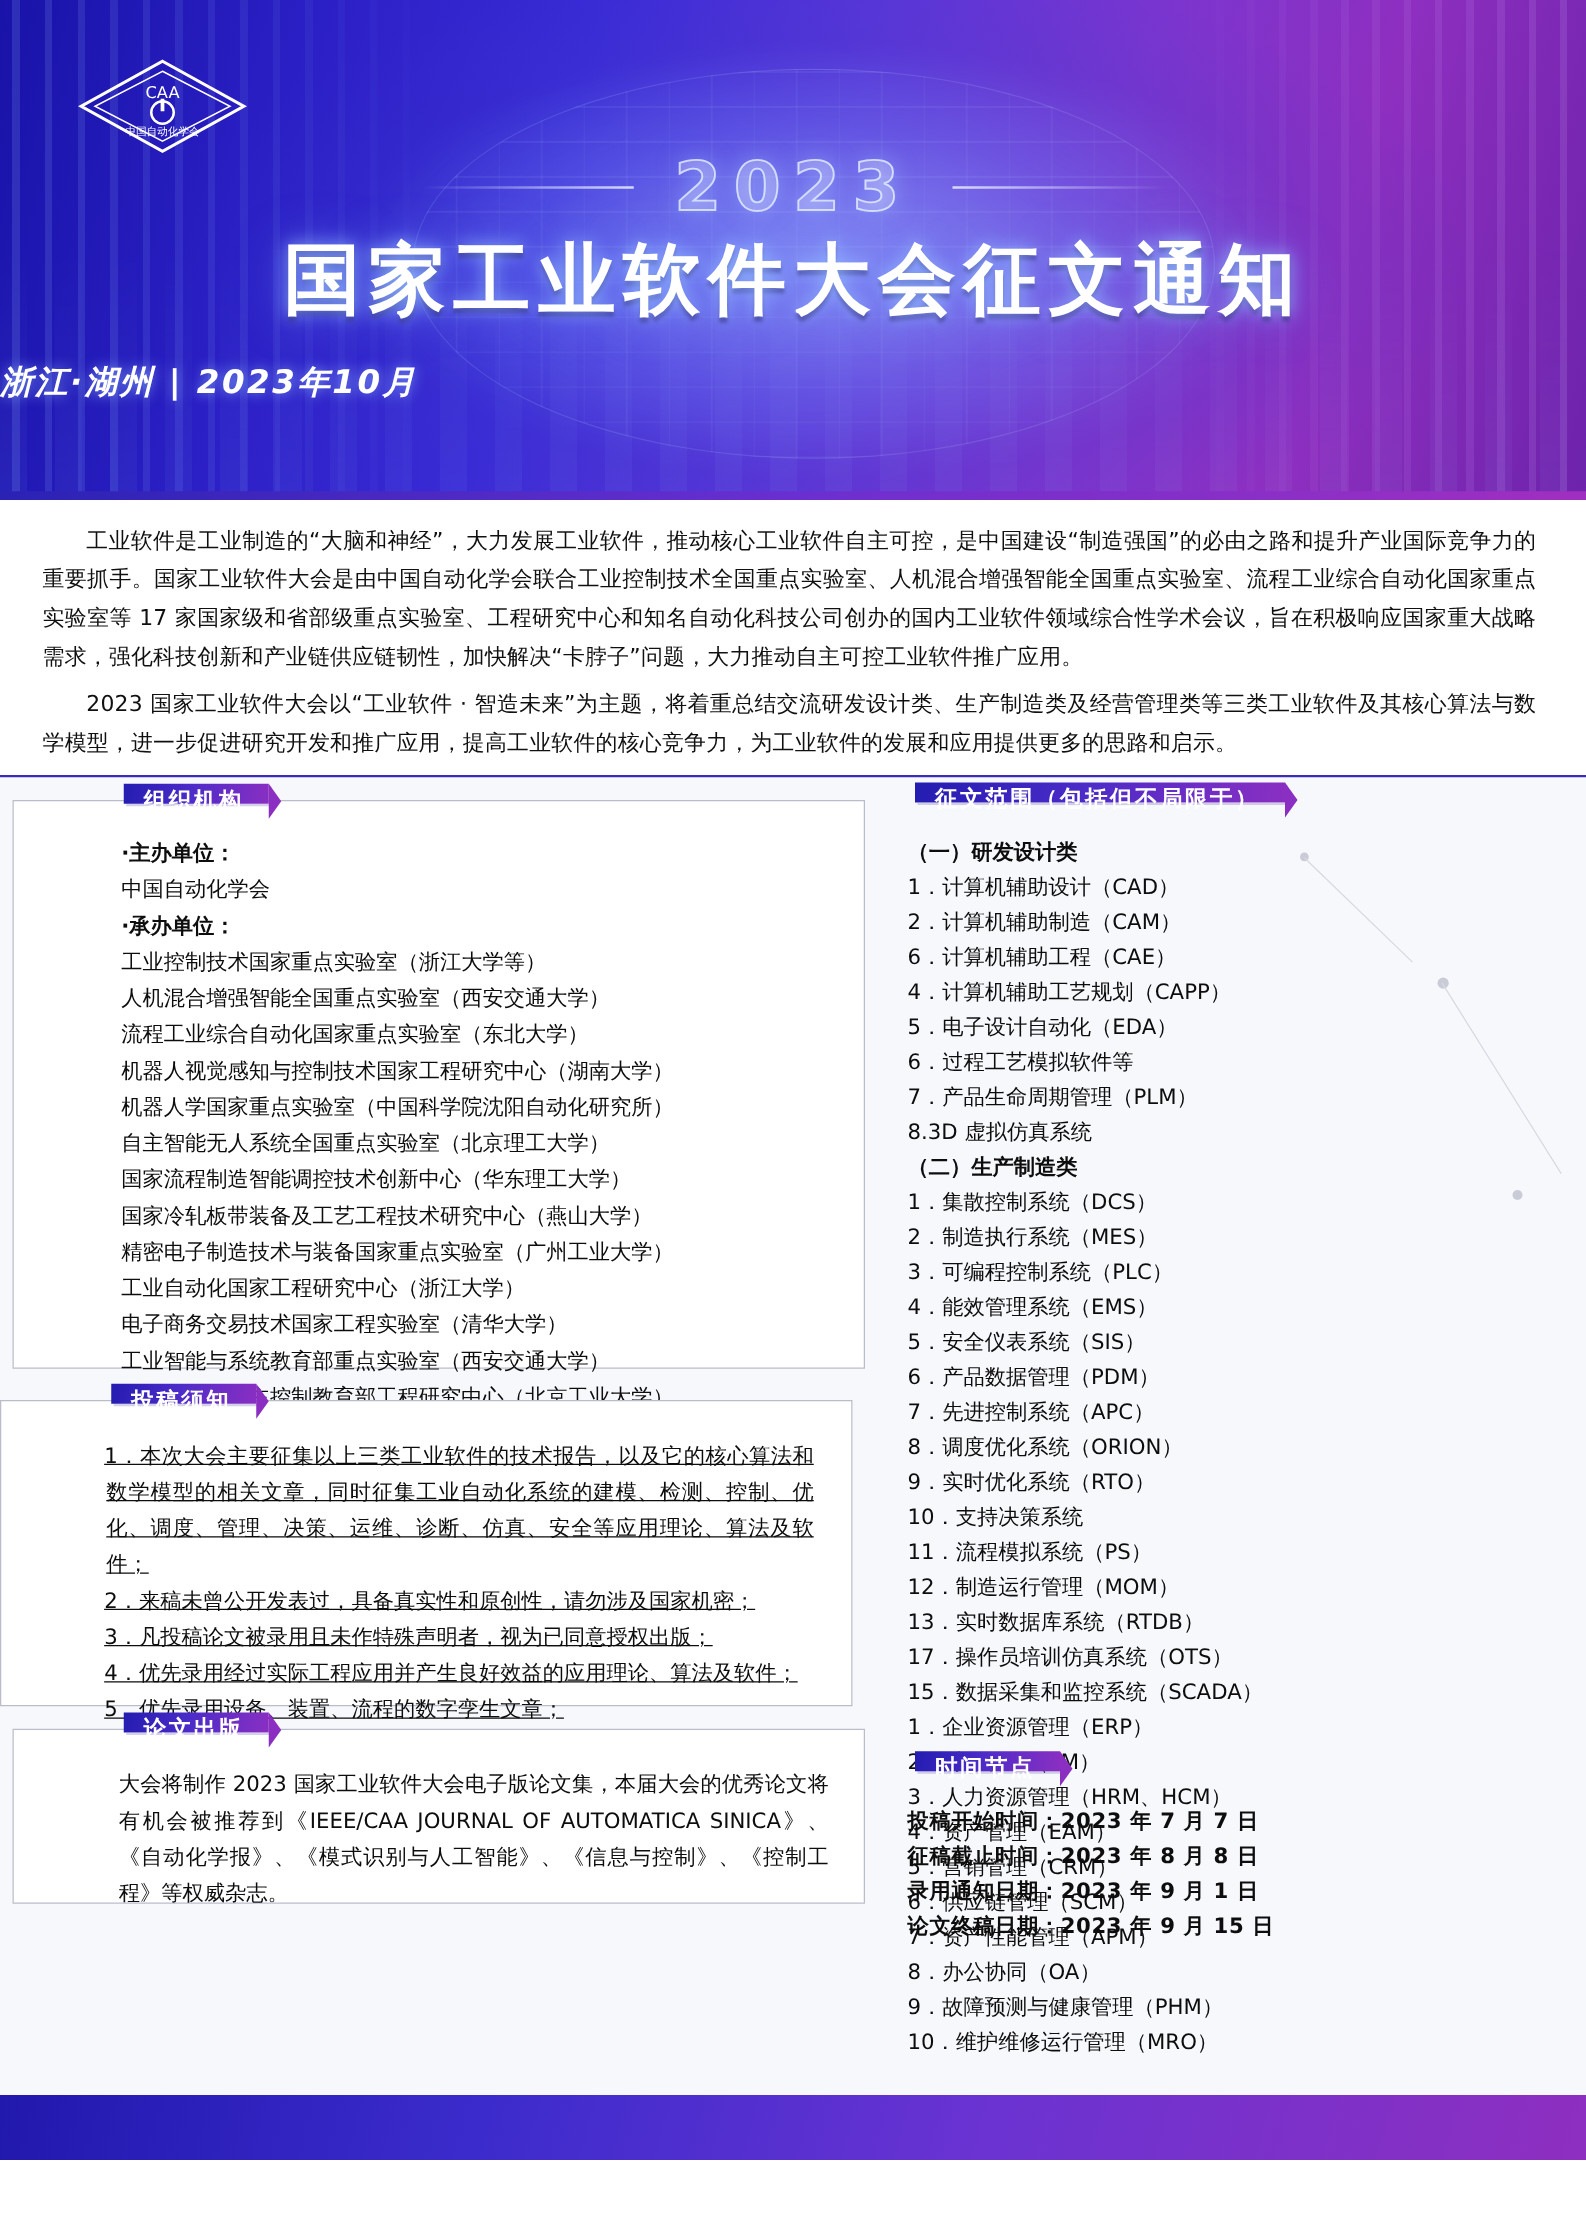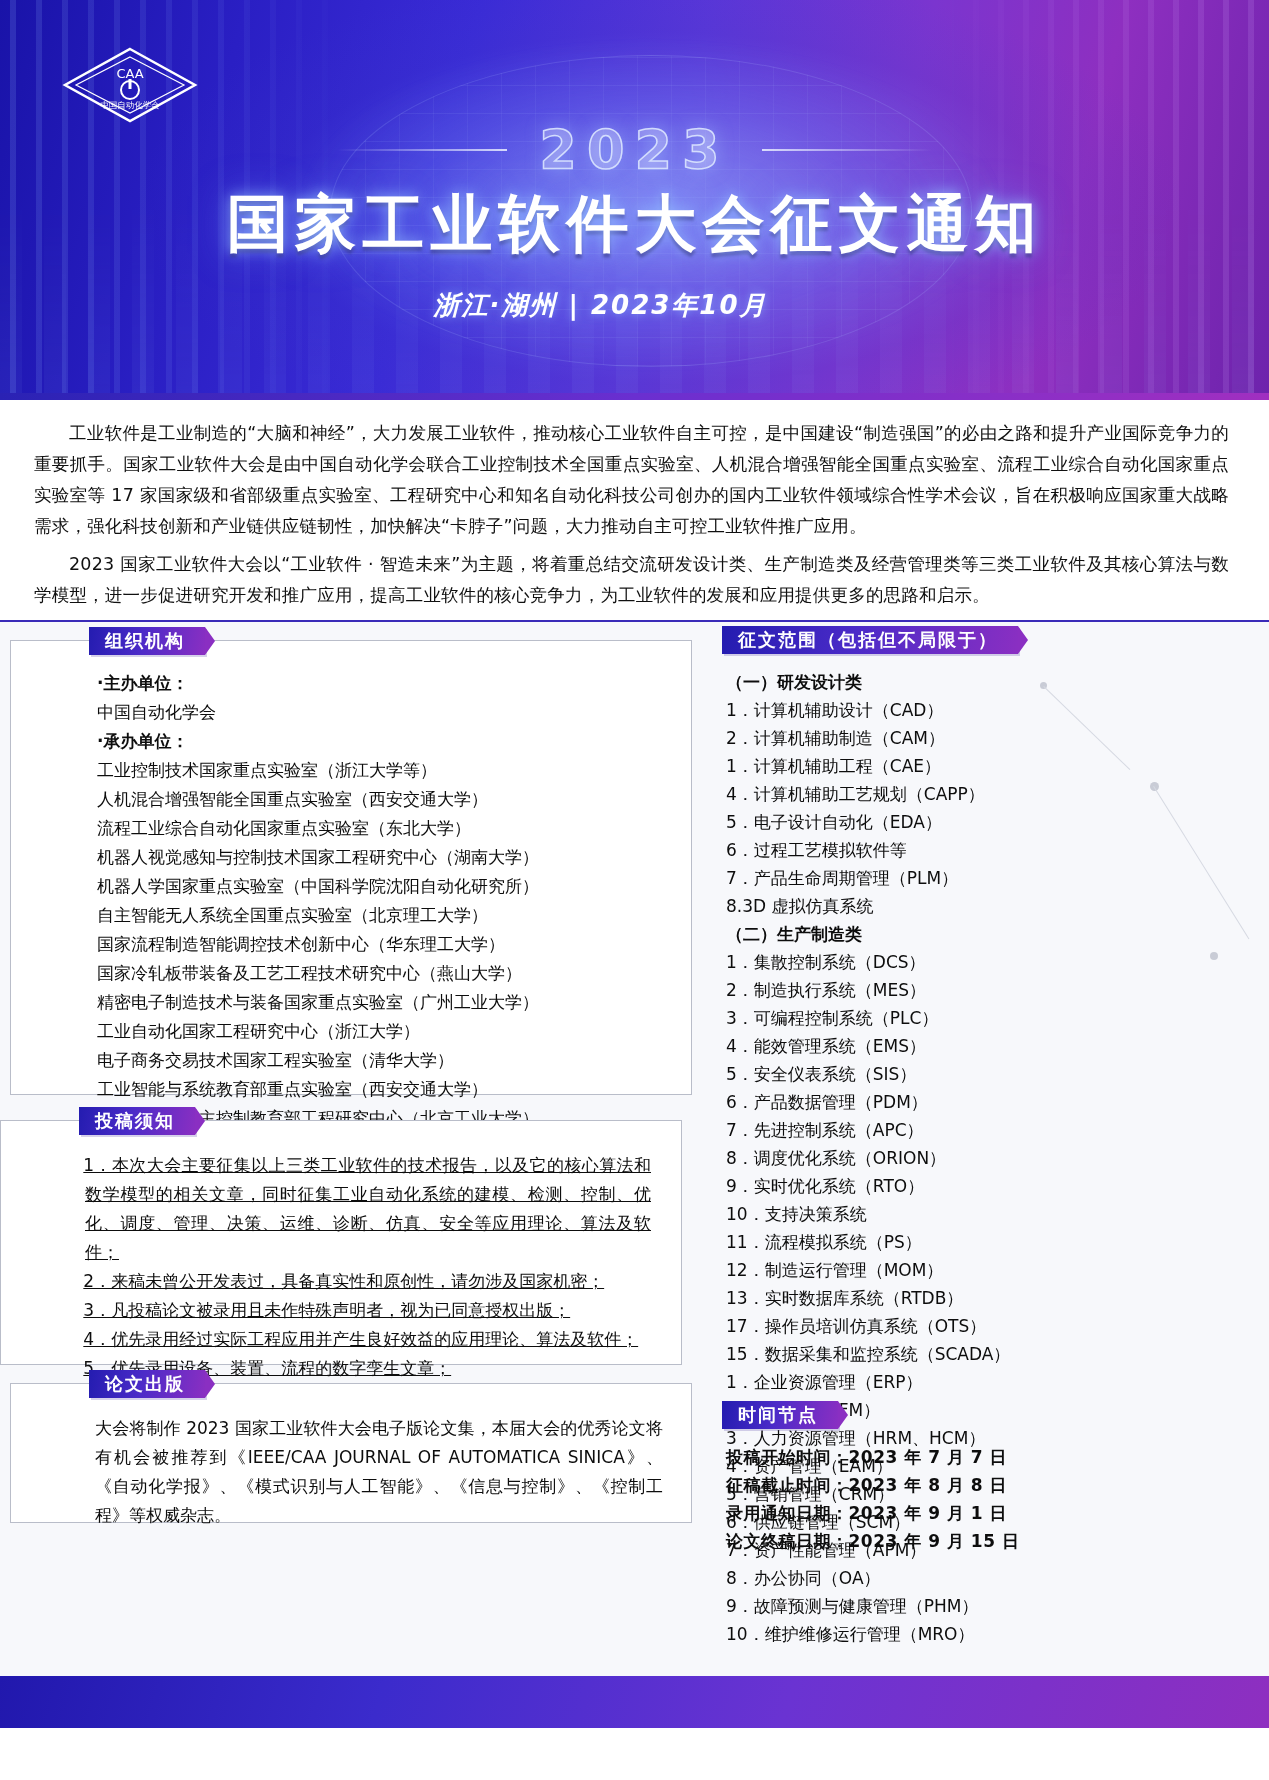--- a/index.html
+++ b/index.html
@@ -131,21 +131,21 @@
     color: #ffffff;
     text-shadow:
       0 0 14px rgba(150,190,255,0.95),
       0 0 36px rgba(110,140,255,0.75),
       0 4px 3px rgba(30,20,90,0.55);
   }
   .sub-title {
     position: absolute;
     left: 0; top: 288px;
     width: 1201px;
-    text-align: center;
+    text-align: left;
     font-family: "DejaVu Sans", sans-serif;
     font-size: 26px;
     font-style: italic;
     font-weight: bold;
     letter-spacing: 2px;
     color: #ffffff;
     text-shadow: 0 0 10px rgba(140,180,255,0.8);
   }
   .hdr-bottom-line {
     position: absolute;
@@ -210,32 +210,33 @@
 
   
   .panel {
     position: absolute;
     background: #ffffff;
     border: 1px solid #b9bdc9;
     box-sizing: border-box;
   }
   .panel-title {
     position: absolute;
-    height: 28px;
+    height: 16px;
     top: -14px;
     background: linear-gradient(100deg, #241cb0 0%, #4b2bc8 45%, #8a2fc2 100%);
     color: #ffffff;
     font-family: "DejaVu Sans", sans-serif;
     font-size: 18px;
     font-weight: bold;
     letter-spacing: 2px;
     line-height: 28px;
     padding: 0 20px 0 16px;
     white-space: nowrap;
     box-shadow: 2px 2px 0 rgba(90,70,170,0.25);
+    margin-left: 10px;
   }
   .panel-title::after {
     content: "";
     position: absolute;
     right: -10px; top: 0;
     width: 0; height: 0;
     border-top: 14px solid transparent;
     border-bottom: 14px solid transparent;
     border-left: 10px solid #8a2fc2;
   }
@@ -380,21 +381,21 @@
       <p>大会将制作 2023 国家工业软件大会电子版论文集，本届大会的优秀论文将有机会被推荐到《IEEE/CAA JOURNAL OF AUTOMATICA SINICA》、《自动化学报》、《模式识别与人工智能》、《信息与控制》、《控制工程》等权威杂志。</p>
     </div>
   </div>
 
   <div class="panel" id="panel-scope">
     <div class="panel-title">征文范围（包括但不局限于）</div>
     <div class="panel-body">
       <div class="right-li grp">（一）研发设计类</div>
       <div class="right-li">1．计算机辅助设计（CAD）</div>
       <div class="right-li">2．计算机辅助制造（CAM）</div>
-      <div class="right-li">1．计算机辅助工程（CAE）</div>
+      <div class="right-li">6．计算机辅助工程（CAE）</div>
       <div class="right-li">4．计算机辅助工艺规划（CAPP）</div>
       <div class="right-li">5．电子设计自动化（EDA）</div>
       <div class="right-li">6．过程工艺模拟软件等</div>
       <div class="right-li">7．产品生命周期管理（PLM）</div>
       <div class="right-li">8.3D 虚拟仿真系统</div>
 
       <div class="right-li grp">（二）生产制造类</div>
       <div class="right-li">1．集散控制系统（DCS）</div>
       <div class="right-li">2．制造执行系统（MES）</div>
       <div class="right-li">3．可编程控制系统（PLC）</div>

